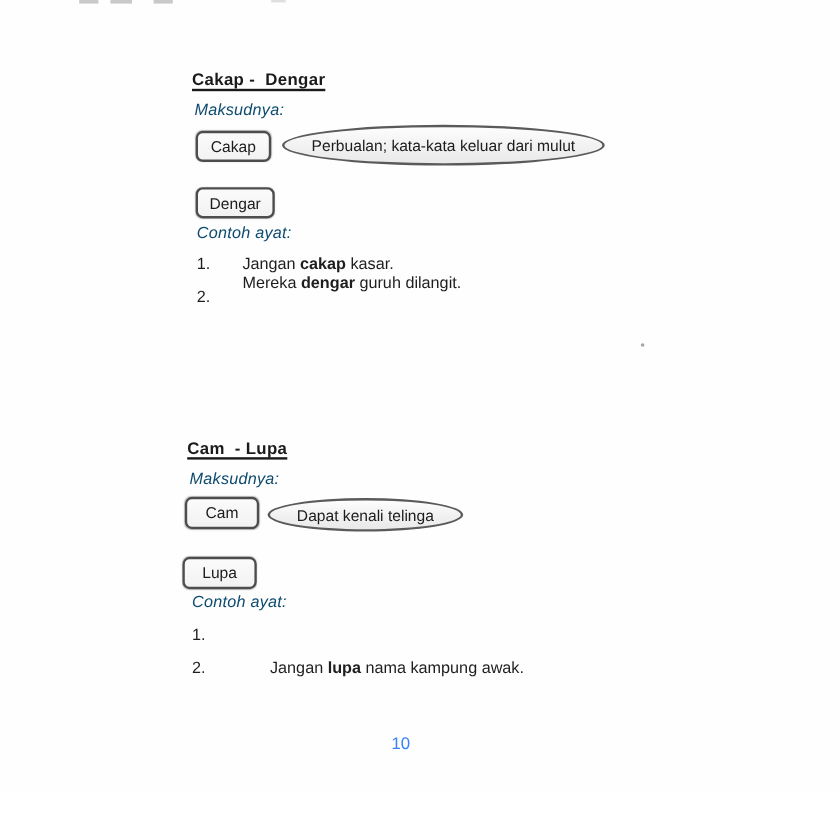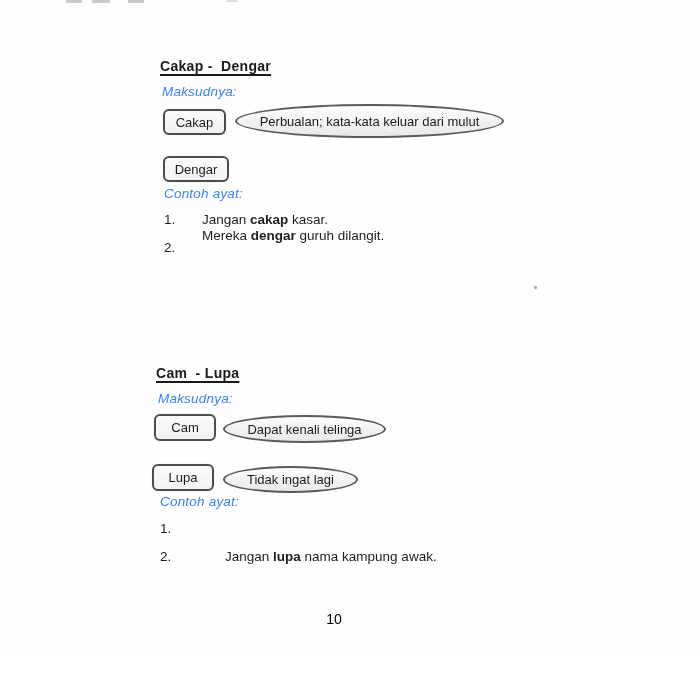--- a/index.html
+++ b/index.html
@@ -26,21 +26,21 @@
     white-space: pre;
     text-decoration: underline;
     text-decoration-thickness: 1.5px;
     text-underline-offset: 3px;
     color: #1a1a1a;
   }
   
   .ital {
     font-style: italic;
     font-size: 13.5px;
-    color: #3b82f6;
+    color: #0c4a6e;
     letter-spacing: 0.2px;
   }
   
   .word-box {
     display: flex;
     align-items: center;
     justify-content: center;
     border: 2px solid #4d4d4d;
     border-radius: 6px;
     background: linear-gradient(180deg, #fbfbfb, #f2f2f2);
@@ -68,21 +68,21 @@
   }
   .ex-text {
     font-size: 13.5px;
     color: #1e1e1e;
     white-space: pre;
   }
   .ex-text b { font-weight: bold; }
 
   .page-number {
     font-size: 14px;
-    color: #000000;
+    color: #3b82f6;
     width: 30px;
     text-align: center;
   }
 
   
   .artifact { background: #c9c9c9; }
   .soft-line { background: #eaeaea; }
   .speck { background: #a5a5a5; border-radius: 50%; }
 </style>
 </head>
@@ -114,21 +114,20 @@
   <div class="abs ex-num" style="left:164px; top:240px;">2.</div>
   <div class="abs ex-text" style="left:202px; top:228px;"><span>Mereka </span><b>dengar</b><span> guruh dilangit.</span></div>
 
   <div class="abs section-title" style="left:156px; top:365px;">Cam  - Lupa</div>
   <div class="abs ital" style="left:158px; top:391px;">Maksudnya:</div>
 
   <div class="abs word-box" style="left:154px; top:414px; width:58px; height:23px;">Cam</div>
   <div class="abs meaning-ellipse" style="left:223px; top:415px; width:159px; height:24px;">Dapat kenali telinga</div>
 
   <div class="abs word-box" style="left:152px; top:464px; width:58px; height:23px;">Lupa</div>
-  <div class="abs meaning-ellipse" style="left:223px; top:466px; width:131px; height:23px;">Tidak ingat lagi</div>
 
   <div class="abs ital" style="left:160px; top:494px;">Contoh ayat:</div>
 
   <div class="abs ex-num" style="left:160px; top:521px;">1.</div>
 
   <div class="abs ex-num" style="left:160px; top:549px;">2.</div>
   <div class="abs ex-text" style="left:189px; top:549px;margin-left:36px;"><span>Jangan </span><b>lupa</b><span> nama kampung awak.</span></div>
 
   <div class="abs page-number" style="left:319px; top:611px;">10</div>
 

